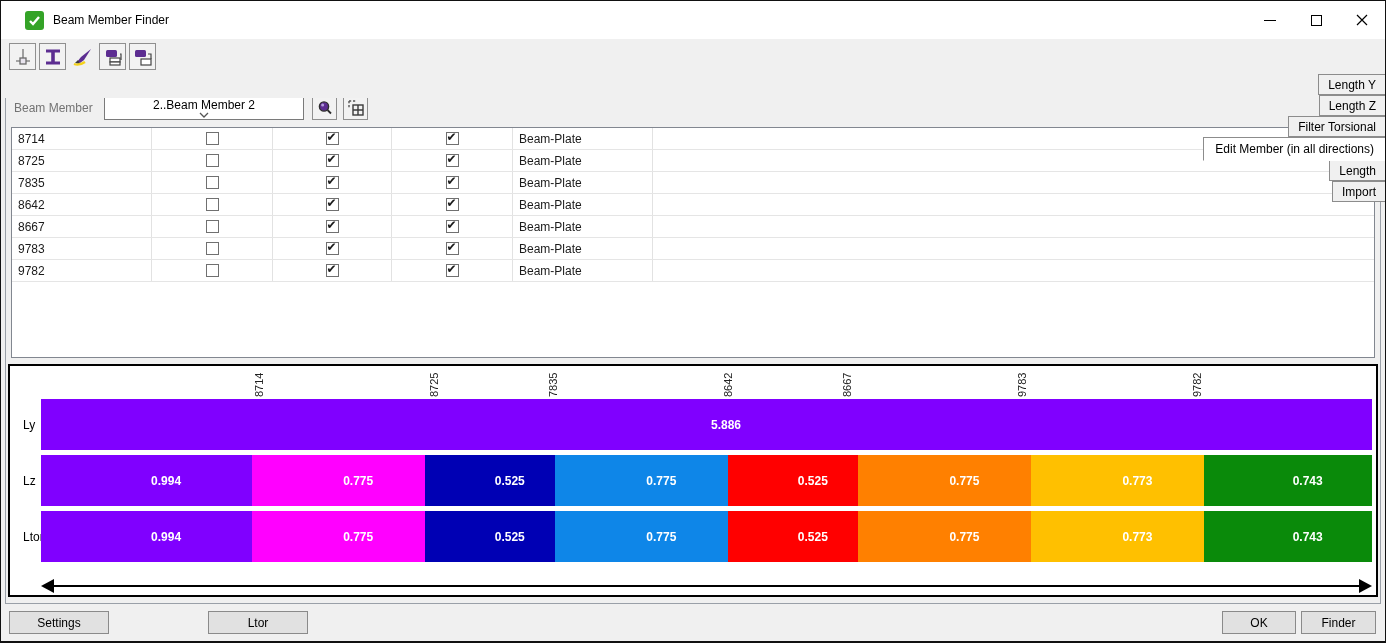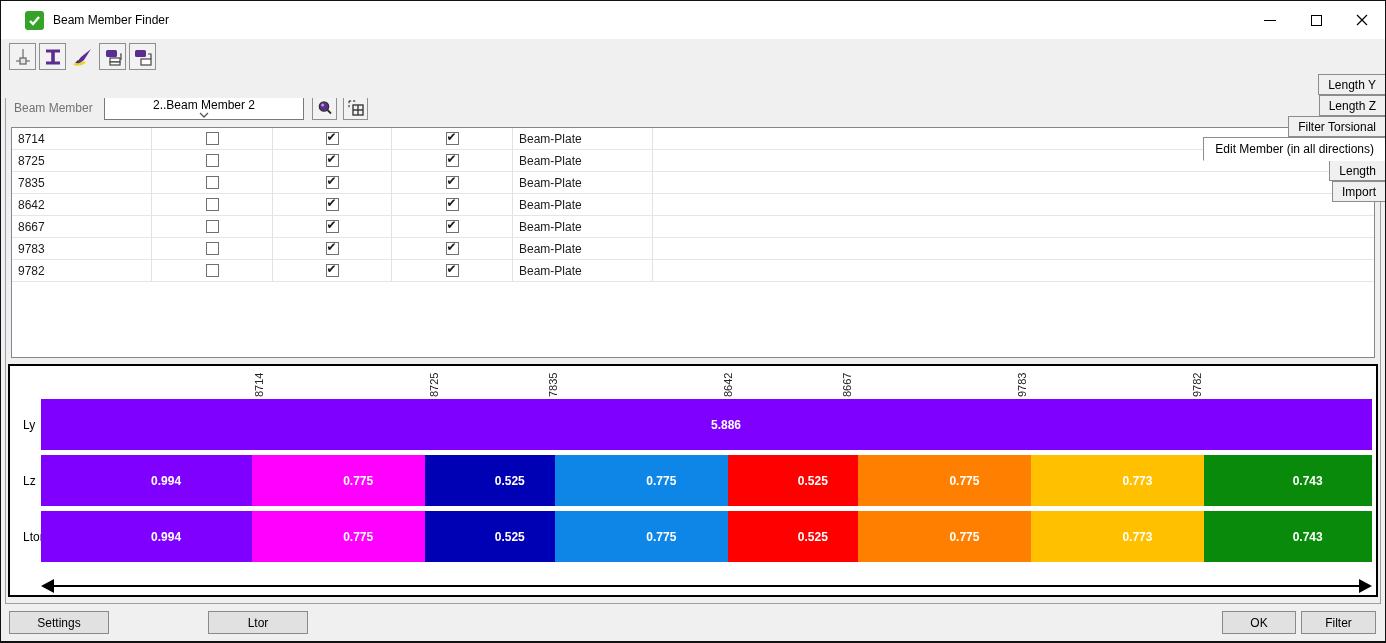--- a/index.html
+++ b/index.html
@@ -341,15 +341,15 @@
         <div class="ah right"></div>
       </div>
 
     </div>
   </div>
 
   <div class="footer">
     <button class="fbtn btn-settings">Settings</button>
     <button class="fbtn btn-find">Ltor</button>
     <button class="fbtn btn-ok">OK</button>
-    <button class="fbtn btn-cancel">Filter</button>
+    <button class="fbtn btn-cancel">Finder</button>
   </div>
 </div>
 
 </body></html>

